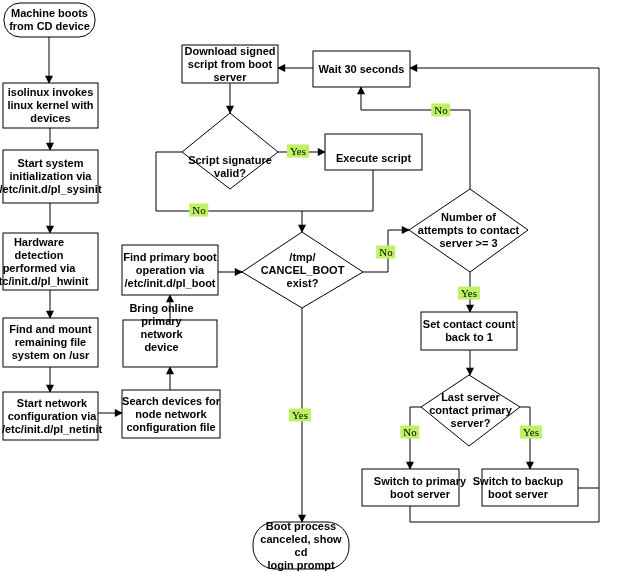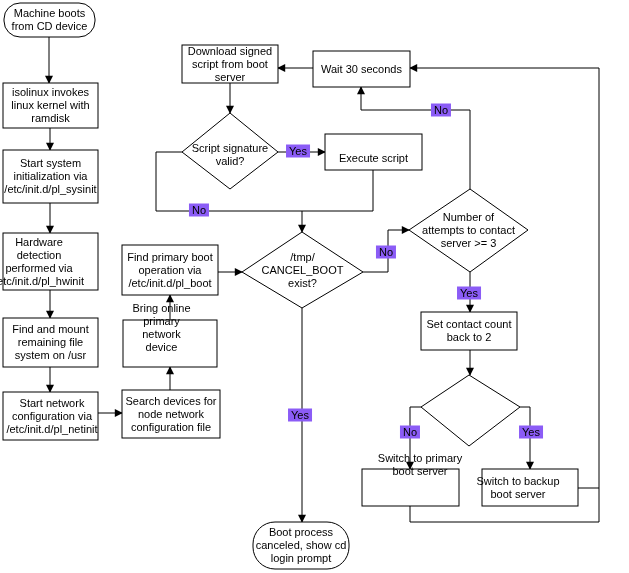--- a/index.html
+++ b/index.html
@@ -16,27 +16,29 @@
   }
   #wires { position: absolute; left: 0; top: 0; width: 629px; height: 573px; }
   .node-label {
     position: absolute;
     display: flex;
     align-items: center;
     justify-content: center;
     text-align: center;
     white-space: pre-line;
     pointer-events: none;
+    font-weight: bold;
   }
   .edge-label {
     position: absolute;
     transform: translate(-50%, -50%);
-    background: #8b5cf6;
+    background: #bef264;
     padding: 0 3px;
     pointer-events: none;
+    font-family: Liberation Serif, serif;
   }
 </style>
 </head>
 <body>
 
 <div id="diagram">
 
   <svg id="wires" xmlns="http://www.w3.org/2000/svg" width="629" height="573">
     <defs>
       <marker id="arrow" viewBox="0 0 10 10" refX="9" refY="5" markerWidth="9" markerHeight="8" orient="auto">
@@ -88,21 +90,21 @@
     <polygon points="230,113 278,152 230,189 182,152" fill="#fff" stroke="#000"></polygon>
     <polygon points="302,232 363,272 302,308 242,272" fill="#fff" stroke="#000"></polygon>
     <polygon points="470,189 528,230 470,272 409,230" fill="#fff" stroke="#000"></polygon>
     <polygon points="469,375 520,407 469,446 421,407" fill="#fff" stroke="#000"></polygon>
   </svg>
 
   <div class="node-label" style="left:4px;top:3px;width:91px;height:34px">Machine boots
 from CD device</div>
   <div class="node-label" style="left:3px;top:83px;width:95px;height:45px">isolinux invokes
 linux kernel with
-ramdisk</div>
+devices</div>
   <div class="node-label" style="left:3px;top:150px;width:95px;height:53px">Start system
 initialization via
 /etc/init.d/pl_sysinit</div>
   <div class="node-label" style="left:3px;top:233px;width:72px;height:57px">Hardware
 detection
 performed via
 /etc/init.d/pl_hwinit</div>
   <div class="node-label" style="left:3px;top:318px;width:95px;height:49px">Find and mount
 remaining file
 system on /usr</div>
@@ -115,32 +117,35 @@
   <div class="node-label" style="left:123px;top:304px;width:77px;height:47px">Bring online
 primary network
 device</div>
   <div class="node-label" style="left:122px;top:245px;width:96px;height:50px">Find primary boot
 operation via
 /etc/init.d/pl_boot</div>
   <div class="node-label" style="left:182px;top:45px;width:96px;height:38px">Download signed
 script from boot
 server</div>
   <div class="node-label" style="left:313px;top:51px;width:97px;height:36px">Wait 30 seconds</div>
-  <div class="node-label" style="left:182px;top:117px;width:96px;height:76px">Script signature
+  <div class="node-label" style="left:182px;top:129px;width:96px;height:76px">Script signature
 valid?</div>
   <div class="node-label" style="left:325px;top:134px;width:97px;height:48px">Execute script</div>
   <div class="node-label" style="left:242px;top:232px;width:121px;height:76px">/tmp/
 CANCEL_BOOT
 exist?</div>
   <div class="node-label" style="left:409px;top:189px;width:119px;height:83px">Number of
 attempts to contact
 server &gt;= 3</div>
   <div class="node-label" style="left:421px;top:312px;width:96px;height:38px">Set contact count
-back to 2</div>
-  <div class="node-label" style="left:362px;top:446px;width:116px;height:37px">Switch to primary
+back to 1</div>
+  <div class="node-label" style="left:421px;top:375px;width:99px;height:71px">Last server
+contact primary
+server?</div>
+  <div class="node-label" style="left:362px;top:469px;width:116px;height:37px">Switch to primary
 boot server</div>
   <div class="node-label" style="left:470px;top:469px;width:96px;height:37px">Switch to backup
 boot server</div>
   <div class="node-label" style="left:253px;top:522px;width:96px;height:47px">Boot process
 canceled, show cd
 login prompt</div>
 
   <span class="edge-label" style="left:298px;top:151px">Yes</span>
   <span class="edge-label" style="left:199px;top:210px">No</span>
   <span class="edge-label" style="left:386px;top:252px">No</span>

